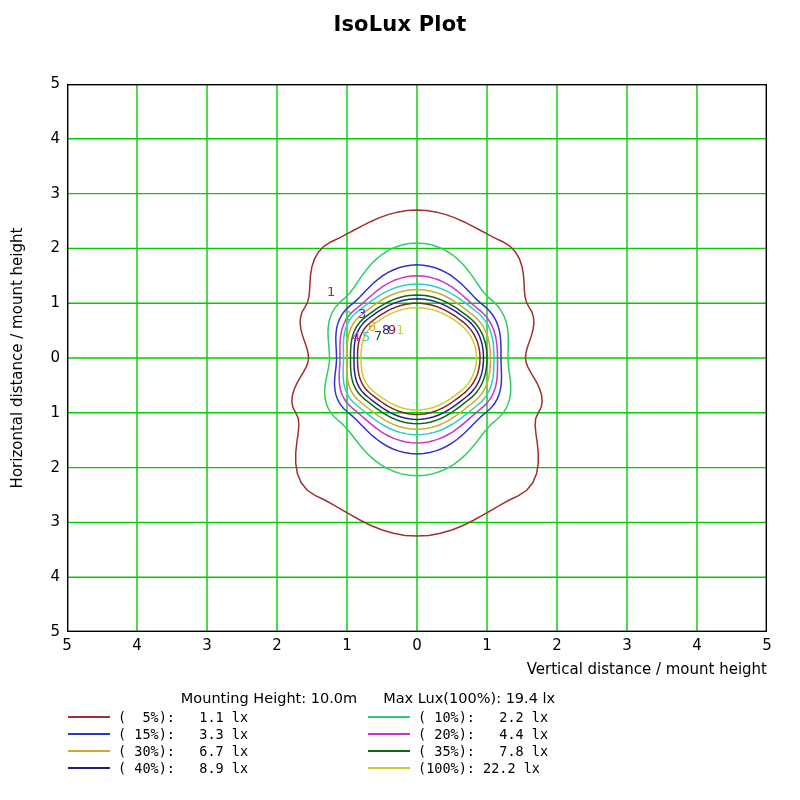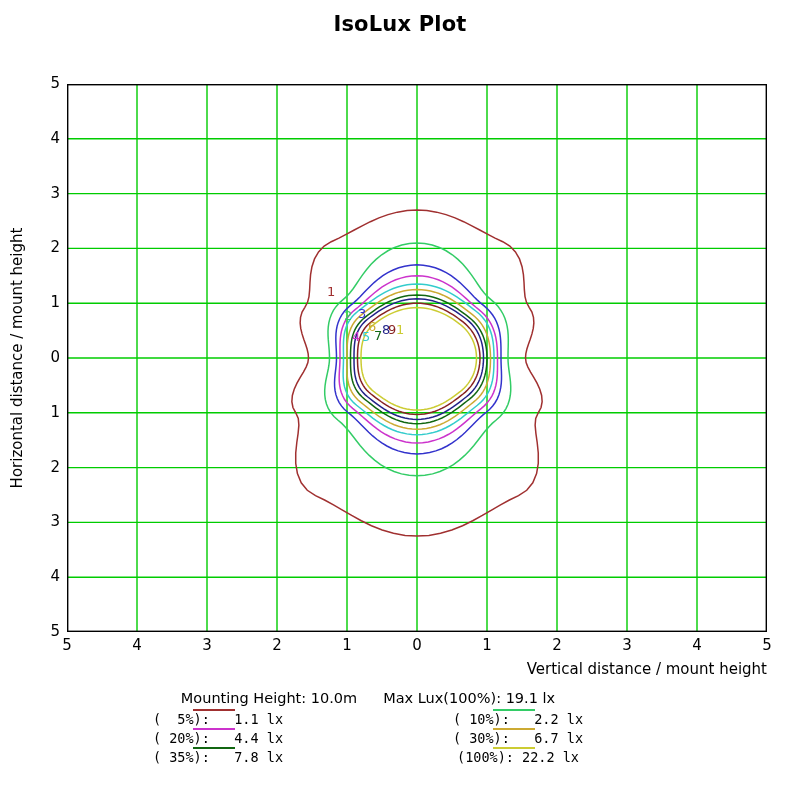--- a/index.html
+++ b/index.html
@@ -102,21 +102,20 @@
     display: grid;
     grid-template-columns: 1fr 1fr;
     row-gap: 1px;
     column-gap: 0px;
   }
   .legend-item {
     display: flex;
     align-items: center;
     font-size: 14.5px;
     white-space: pre;
-    flex-direction: column;
   }
   .swatch {
     display: inline-block;
     width: 42px;
     height: 0;
     border-top: 2px solid #000;
     margin-right: 8px;
     flex: 0 0 auto;
   }
   .legend-txt { font-family: "DejaVu Sans Mono", monospace; font-size: 13.5px; }
@@ -211,25 +210,27 @@
       <div class="tick-y" style="top: 512.4px;">3</div>
       <div class="tick-y" style="top: 567.2px;">4</div>
       <div class="tick-y" style="top: 622px;">5</div>
     </div>
 
   <div class="xlabel">Vertical distance / mount height</div>
 
   <div id="legend">
     <div class="legend-head">
       <span>Mounting Height: 10.0m</span>
-      <span>Max Lux(100%): 19.1 lx</span>
+      <span>Max Lux(100%): 19.4 lx</span>
     </div>
     <div class="legend-grid" id="legend-grid">
         <div class="legend-item"><span class="swatch" style="border-top-color: rgb(160, 48, 48);"></span><span class="legend-txt">(  5%):   1.1 lx</span></div>
         <div class="legend-item"><span class="swatch" style="border-top-color: rgb(51, 204, 102);"></span><span class="legend-txt">( 10%):   2.2 lx</span></div>
+        <div class="legend-item"><span class="swatch" style="border-top-color: rgb(51, 51, 204);"></span><span class="legend-txt">( 15%):   3.3 lx</span></div>
         <div class="legend-item"><span class="swatch" style="border-top-color: rgb(204, 51, 204);"></span><span class="legend-txt">( 20%):   4.4 lx</span></div>
         <div class="legend-item"><span class="swatch" style="border-top-color: rgb(204, 170, 51);"></span><span class="legend-txt">( 30%):   6.7 lx</span></div>
         <div class="legend-item"><span class="swatch" style="border-top-color: rgb(17, 102, 17);"></span><span class="legend-txt">( 35%):   7.8 lx</span></div>
+        <div class="legend-item"><span class="swatch" style="border-top-color: rgb(34, 34, 136);"></span><span class="legend-txt">( 40%):   8.9 lx</span></div>
         <div class="legend-item"><span class="swatch" style="border-top-color: rgb(204, 204, 51);"></span><span class="legend-txt">(100%): 22.2 lx</span></div>
       </div>
   </div>
 
 </div>
 
 </body></html>

